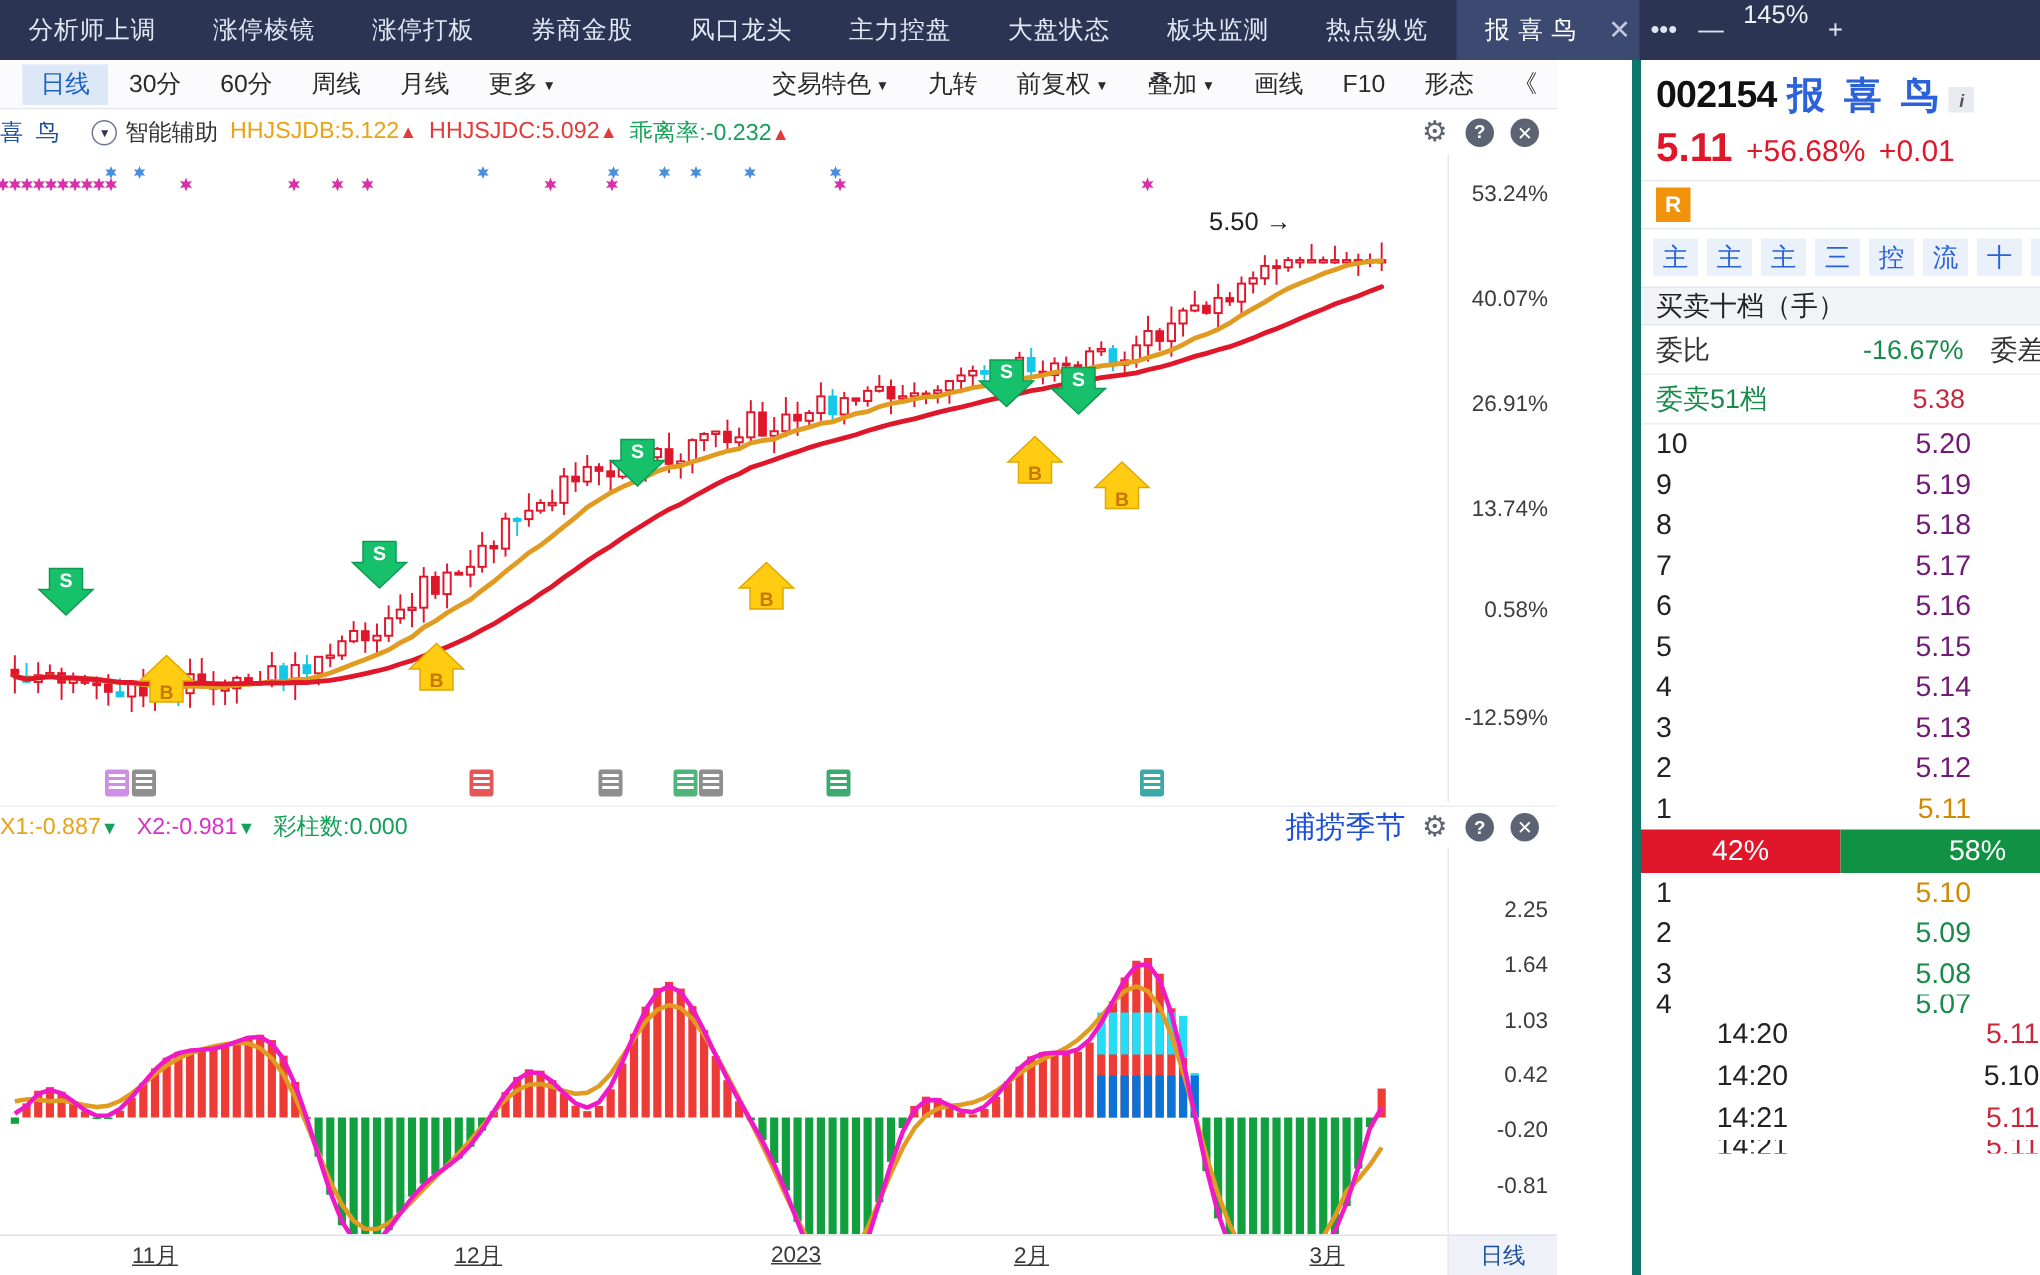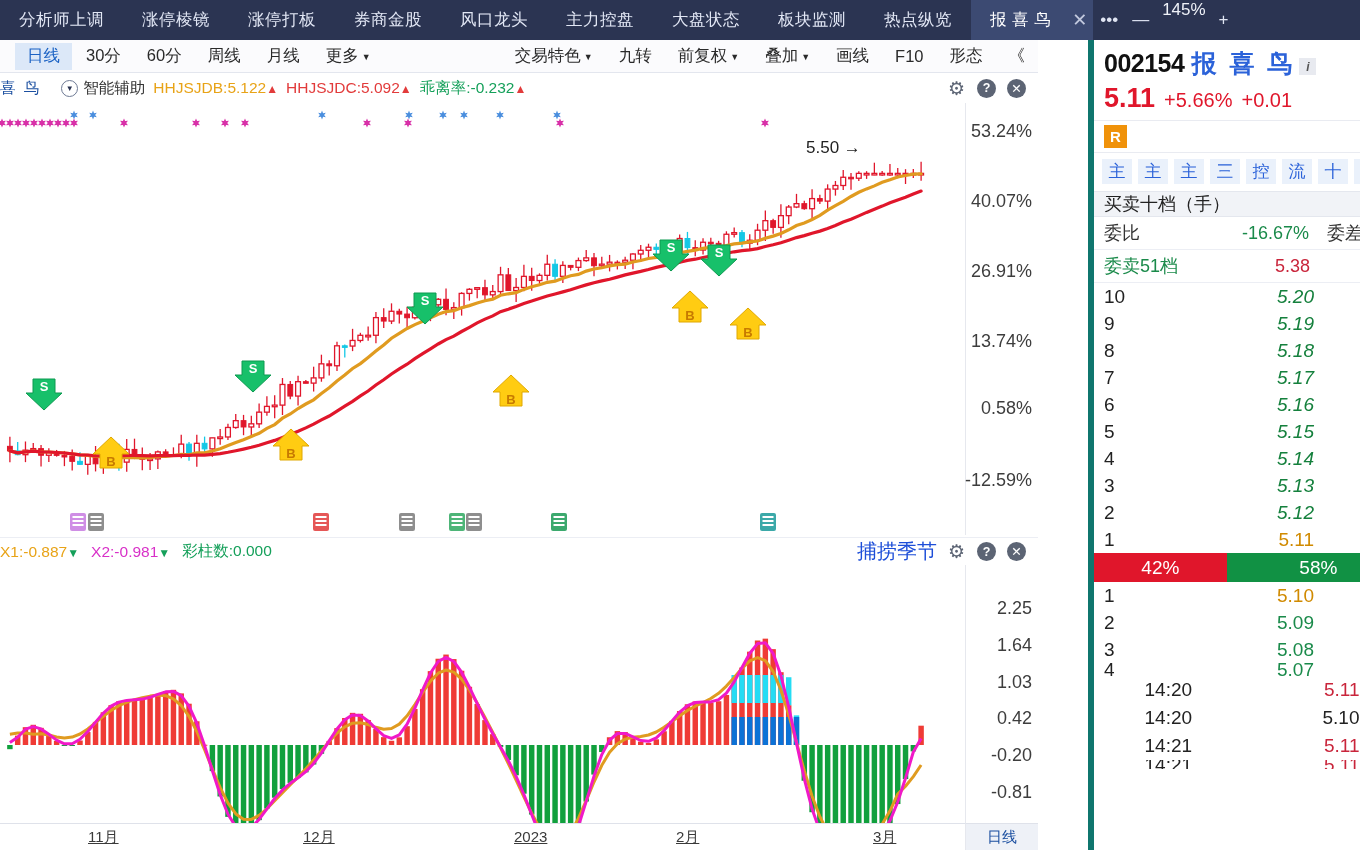--- a/index.html
+++ b/index.html
@@ -79,21 +79,21 @@
   
   .price-pane {
     position: absolute; left: 0; top: 103px; width: 965px; height: 432px;
     background: #ffffff; overflow: hidden;
   }
   .axis-price {
     position: absolute; left: 965px; top: 103px; width: 73px; height: 432px;
     background: #fff; border-left: 1px solid #e6e8ee;
   }
   .axis-lbl {
-    position: absolute; right: 6px; font-size: 18px; color: #3d3d3d;
+    position: absolute; right: 6px; font-size: 15px; color: #3d3d3d;
     white-space: nowrap;
   }
 
   
   .sub-head {
     position: absolute; left: 0; top: 537px; width: 1038px; height: 28px;
     display: flex; align-items: center; font-size: 15.5px;
     background: #fff; border-top: 1px solid #eceef4;
   }
   .sh-x1 { color: #e8a317; }
@@ -175,21 +175,21 @@
   .ws-row {
     display: flex; font-size: 18px; padding: 4px 10px; align-items: center;
     border-bottom: 1px solid #eceef4; background: #fff;
   }
   .ws-lbl { color: #1a8a4a; width: 110px; }
   .ws-p { color: #c9253b; width: 96px; text-align: right; }
   .ws-q { color: #222; flex: 1; text-align: right; }
   .book-row { display: flex; font-size: 19px; padding: 2.5px 10px; align-items: center; }
   .bk-n { color: #222; width: 40px; }
   .bk-p { width: 170px; text-align: right; }
-  .bk-p.sell { color: #15803d; font-style: italic; }
+  .bk-p.sell { color: #701a75; }
   .bk-p.buy { color: #1a8a4a; }
   .bk-p.mid { color: #d08a00; }
   .bk-q { flex: 1; text-align: right; color: #222; }
   .ratio-bar { display: flex; height: 29px; font-size: 19px; color: #fff; }
   .ratio-l { background: #e0162b; display: flex; align-items: center; justify-content: center; }
   .ratio-r { background: #119144; display: flex; align-items: center; justify-content: center; }
   .tick-row { display: flex; font-size: 19px; padding: 3px 10px; align-items: center; justify-content: center; }
   .tk-t { color: #222; width: 100px; }
   .tk-p { width: 115px; text-align: right; }
   .tk-p.up { color: #c9253b; }
@@ -836,21 +836,21 @@
       <span class="bell">
         <svg width="15" height="16" viewBox="0 0 15 16">
           <path d="M7.5 1.2c-.6 0-1 .4-1 .9v.5C4.6 3.1 3.3 4.8 3.3 6.8v3L2 11.7v.7h11v-.7l-1.3-1.9v-3c0-2-1.3-3.7-3.2-4.2v-.5c0-.5-.4-.9-1-.9z" fill="#3c3c3c"></path>
           <path d="M6 13.3a1.5 1.5 0 0 0 3 0z" fill="#3c3c3c"></path>
         </svg>
       </span>
     </div>
 
     <div class="rp-row2">
       <span class="price-big">5.11</span>
-      <span class="price-chg">+5.66%</span>
+      <span class="price-chg">+56.68%</span>
       <span class="price-chg">+0.01</span>
     </div>
 
     <div class="rp-row3">
       <span class="r-badge">R</span>
       <span class="sector">服装</span>
     </div>
 
     <div class="rp-chips">
       <span class="chip">主</span>

